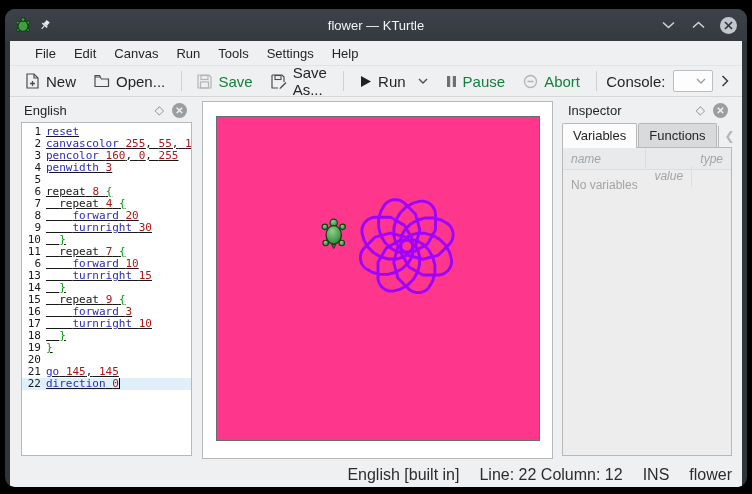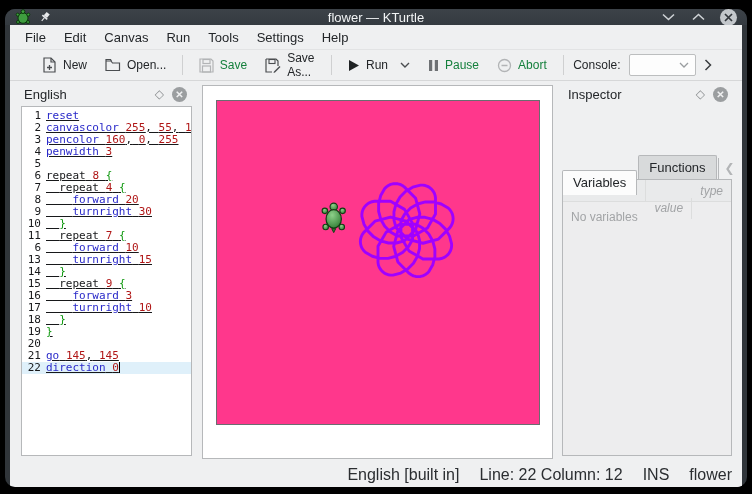--- a/index.html
+++ b/index.html
@@ -3,37 +3,37 @@
 <meta charset="utf-8">
 <style>
   * { margin:0; padding:0; box-sizing:border-box; }
   html,body { width:752px; height:494px; background:#000; overflow:hidden;
               font-family:"Liberation Sans", sans-serif; }
   .window { position:absolute; left:5px; top:9px; right:5px; bottom:7px;
             background:#30353a; border-radius:10px; overflow:hidden;
             display:flex; flex-direction:column;
             box-shadow:0 2px 6px rgba(0,0,0,.8); }
   
-  .titlebar { height:16px; background:linear-gradient(#3c4248,#343a40);
+  .titlebar { height:32px; background:linear-gradient(#3c4248,#343a40);
               display:flex; align-items:center; padding:0 10px; color:#fcfcfc;
               font-size:13px; flex:0 0 auto; }
   .tb-left { display:flex; align-items:center; gap:8px; width:140px; }
   .tb-title { flex:1; text-align:center; color:#f2f4f5; }
   .tb-right { width:140px; display:flex; justify-content:flex-end; align-items:center; gap:14px; }
   .tb-btn { width:16px; height:16px; display:flex; align-items:center; justify-content:center; cursor:default; }
   .close-circle { width:17px; height:17px; border-radius:50%; background:#c3c7cb;
                   display:flex; align-items:center; justify-content:center; }
   
   .menubar { height:24px; background:#eff0f1; display:flex; align-items:center;
-             padding:0 6px; font-size:13px; color:#232629; flex:0 0 auto; }
+             padding:0 16px; font-size:13px; color:#232629; flex:0 0 auto; }
   .menu-item { padding:3px 9px; border-radius:2px; }
   
   .toolbar { height:32px; background:#eff0f1; border-top:1px solid #e2e3e4;
              border-bottom:1px solid #d6d7d8; display:flex; align-items:center;
-             padding:0 24px; font-size:12px; color:#232629; gap:2px; flex:0 0 auto; }
+             padding:0 7px; font-size:15px; color:#232629; gap:2px; flex:0 0 auto; }
   .tool-btn { display:flex; align-items:center; gap:6px; padding:4px 8px; border-radius:3px; }
   .tool-btn.disabled { color:#15803d; }
   .tool-sep { width:1px; height:20px; background:#cfd0d1; margin:0 6px; }
   .combo { width:133px; height:22px; background:#fdfdfd; border:1px solid #bcbebf;
            border-radius:2px; display:flex; align-items:center; justify-content:flex-end;
            padding:0 6px; margin-left:6px; }
   .overflow-btn { margin-left:auto; padding:2px 6px; }
   
   .content { flex:1; background:#eff0f1; margin:0 5px; display:flex; flex-direction:column; min-height:0; }
   .main { flex:1; display:flex; min-height:0; padding:2px 4px; gap:4px; }
@@ -57,26 +57,26 @@
   .tok-num { color:#b01616; }
   .tok-brace { color:#119911; }
   .tok-kw { color:#17181a; }
   .cursor { display:inline-block; width:1px; height:11px; background:#000; vertical-align:text-bottom; }
   
   .canvas-dock { flex:1; }
   .canvas-view { flex:1; margin:2px 1px; background:#ffffff; border:1px solid #b6b8ba;
                  display:flex; justify-content:center; padding-top:14px; }
   .canvas-svg { border:1px solid #6a6d70; }
   
-  .inspector-dock { width:180px; flex:0 0 auto;gap:48px; }
+  .inspector-dock { width:180px; flex:0 0 auto; }
   .insp-body { flex:1; margin:1px 6px 5px 4px; display:flex; flex-direction:column; min-height:0; }
   .tabbar { display:flex; align-items:flex-end; height:25px; font-size:13px; color:#232629; flex:0 0 auto; }
   .tab { padding:4px 10px 4px; background:#d8dadb; border:1px solid #b6b8ba; border-bottom:none;
          border-radius:2px 2px 0 0; margin-right:1px; }
-  .tab.active { background:#fcfcfc; position:relative; top:16px; padding-bottom:5px; }
+  .tab.active { background:#fcfcfc; position:relative; top:1px; padding-bottom:5px; }
   .tab-stub { width:13px; align-self:stretch; margin-top:4px; background:#d8dadb;
               border:1px solid #b6b8ba; border-bottom:none; border-right:none; }
   .tab-scroll { margin-left:auto; display:flex; gap:10px; padding:0 4px 4px 6px; font-size:12px; }
   .tab-scroll .left { color:#b3b5b7; }
   .tab-scroll .right { color:#3a3d40; }
   .tree { flex:1; background:#ededee; border:1px solid #b6b8ba; font-size:12px; color:#a2a4a6; min-height:0; }
   .tree-header { display:flex; height:22px; align-items:center; background:#e9eaeb;
                  border-bottom:1px solid #dcdddd;font-style:italic; }
   .tree-header .col { padding:0 8px; border-right:1px solid #dcdddd; height:100%; display:flex; align-items:center; }
   .col-name { width:86px; } .col-value { width:47px;margin-top:35px; } .col-type { flex:1; border-right:none!important; }

